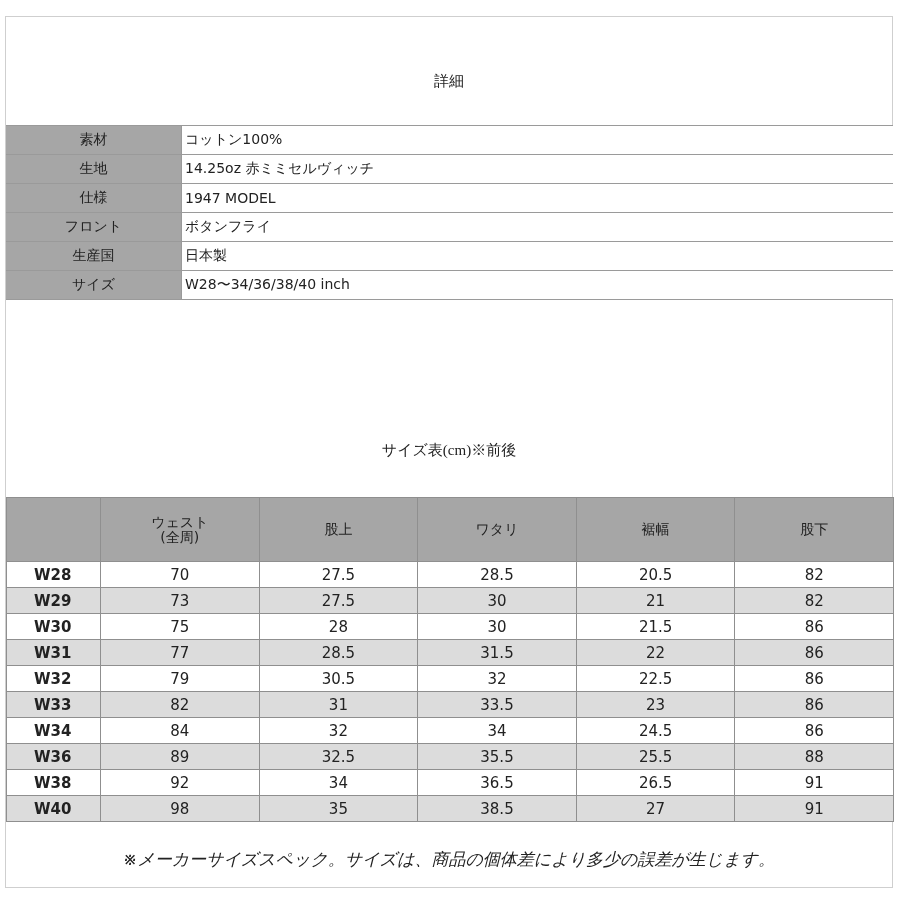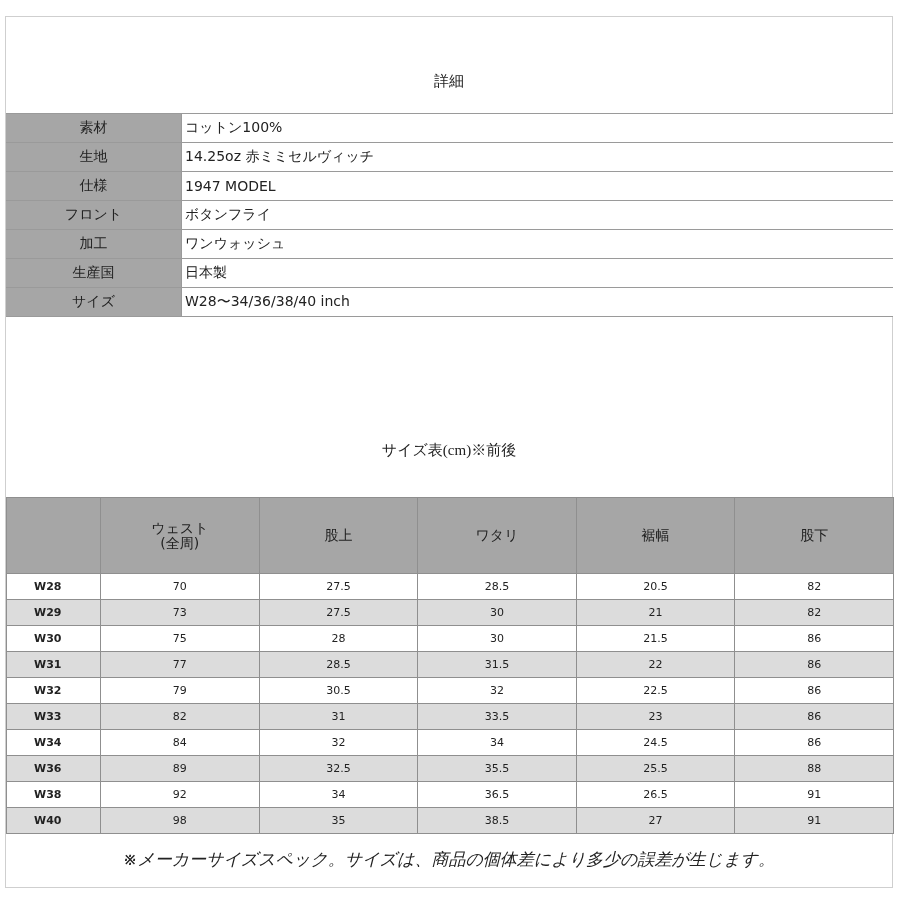--- a/index.html
+++ b/index.html
@@ -5,32 +5,32 @@
   html, body { margin: 0; padding: 0; background: #ffffff; }
   body { width: 900px; height: 900px; position: relative; overflow: hidden;
          font-family: "DejaVu Sans", "Liberation Sans", sans-serif; color: #222; }
   .frame { position: absolute; left: 5px; top: 16px; width: 888px; height: 872px;
            border: 1px solid #cfcfcf; box-sizing: border-box; background: #fff; }
   .title { position: absolute; left: 0; width: 100%; text-align: center; font-size: 15px; color: #222; }
   .spec-title { top: 55px; }
   .size-title { top: 424px; font-family: Liberation Serif, serif; }
 
   
-  .spec { position: absolute; left: 0; top: 96px; width: 887px; border-collapse: collapse; table-layout: fixed; }
+  .spec { position: absolute; left: 0; top: 108px; width: 887px; border-collapse: collapse; table-layout: fixed; }
   .spec td { height: 28px; border-top: 1px solid #9a9a9a; border-bottom: 1px solid #9a9a9a;
              font-size: 14px; padding: 0; }
   .spec td.k { width: 175px; background: #a6a6a6; text-align: center; color: #222;
                border-right: 1px solid #9a9a9a; }
   .spec td.v { background: #fff; padding-left: 3px; }
 
   
   .size { position: absolute; left: 0; top: 480px; width: 888px; border-collapse: collapse; table-layout: fixed; }
   .size th { height: 47px; background: #a6a6a6; font-weight: normal; font-size: 14px; line-height: 15px;
-             border: 1px solid #8f8f8f; color: #222; padding: 14px; }
-  .size td { height: 25px; text-align: center; font-size: 11px; border: 1px solid #8f8f8f; padding: 0; }
+             border: 1px solid #8f8f8f; color: #222; padding: 8px; }
+  .size td { height: 25px; text-align: center; font-size: 15px; border: 1px solid #8f8f8f; padding: 0; }
   .size tr.even td { background: #dcdcdc; margin-left: 45px; }
   .size tr.odd td { background: #ffffff; }
   .size td.rh { font-weight: bold; text-align: left; padding-left: 27px; }
   .size col.c0 { width: 94px; }
   .note { position: absolute; left: 0; width: 100%; top: 783px; text-align: center;
           font-size: 17px; font-style: italic; color: #222; margin-top: 48px; }
 </style>
 </head>
 <body>
 
@@ -47,24 +47,20 @@
           <td class="k">生地</td>
           <td class="v">14.25oz 赤ミミセルヴィッチ</td>
         </tr>
       <tr>
           <td class="k">仕様</td>
           <td class="v">1947 MODEL</td>
         </tr>
       <tr>
           <td class="k">フロント</td>
           <td class="v">ボタンフライ</td>
-        </tr>
-      <tr>
-          <td class="k">加工</td>
-          <td class="v">ワンウォッシュ</td>
         </tr>
       <tr>
           <td class="k">生産国</td>
           <td class="v">日本製</td>
         </tr>
       <tr>
           <td class="k">サイズ</td>
           <td class="v">W28〜34/36/38/40 inch</td>
         </tr>
     </tbody>

